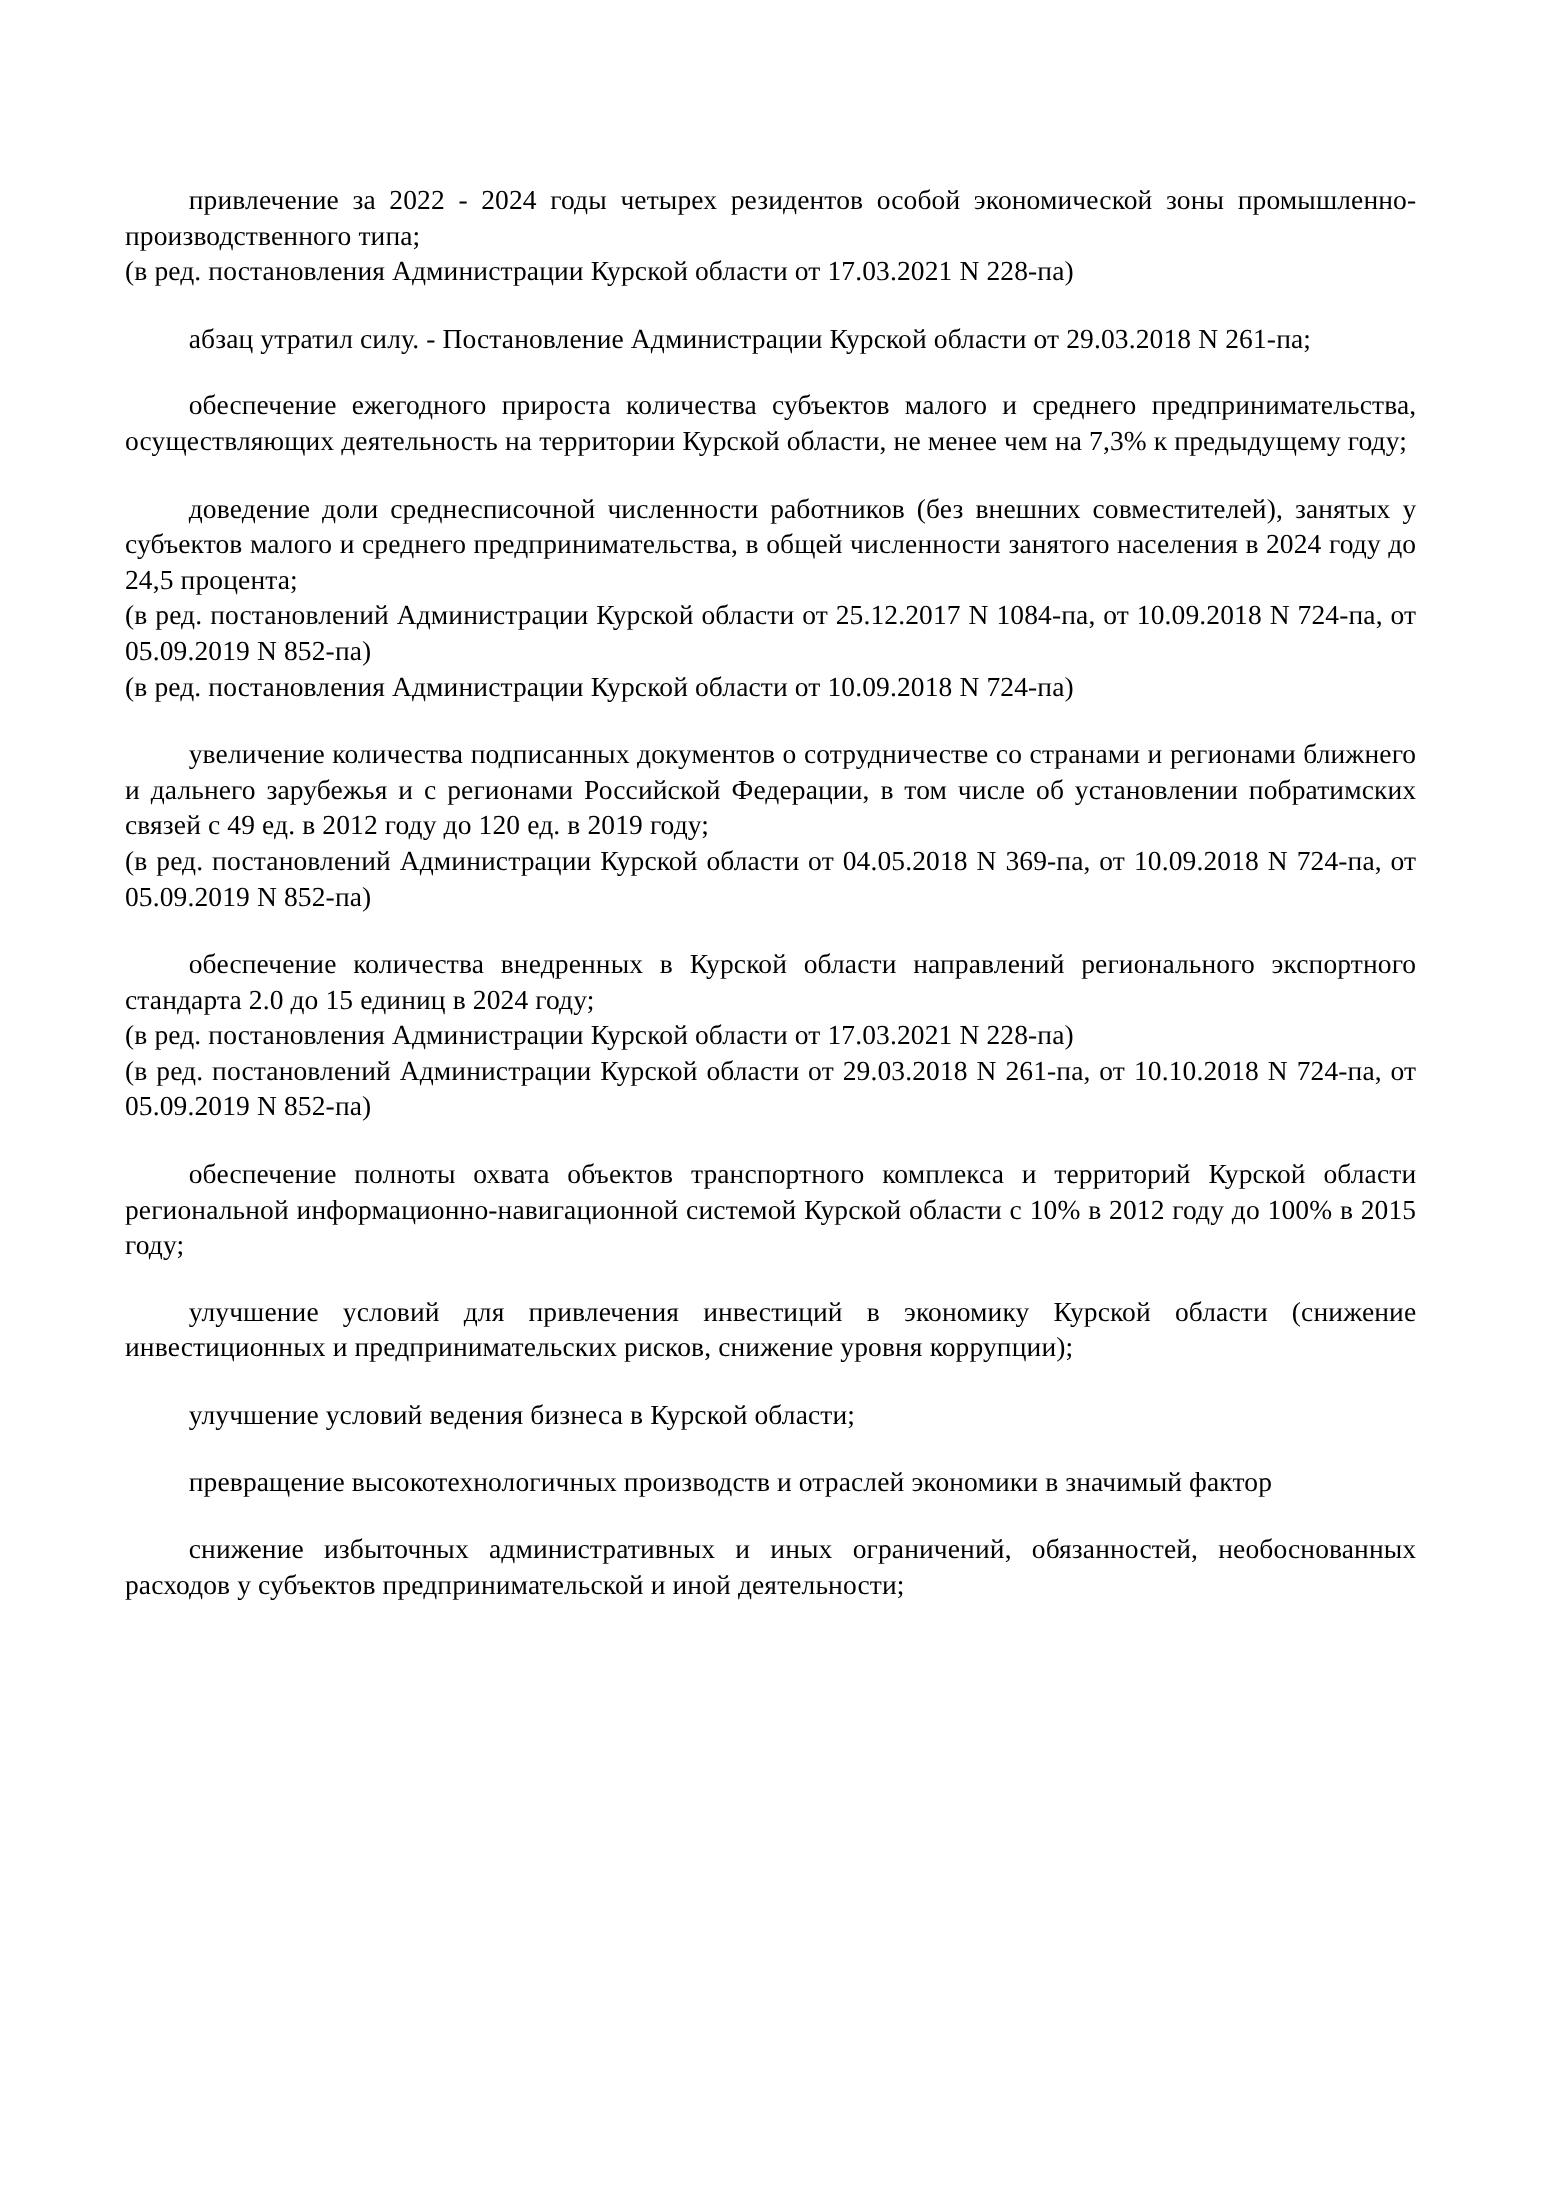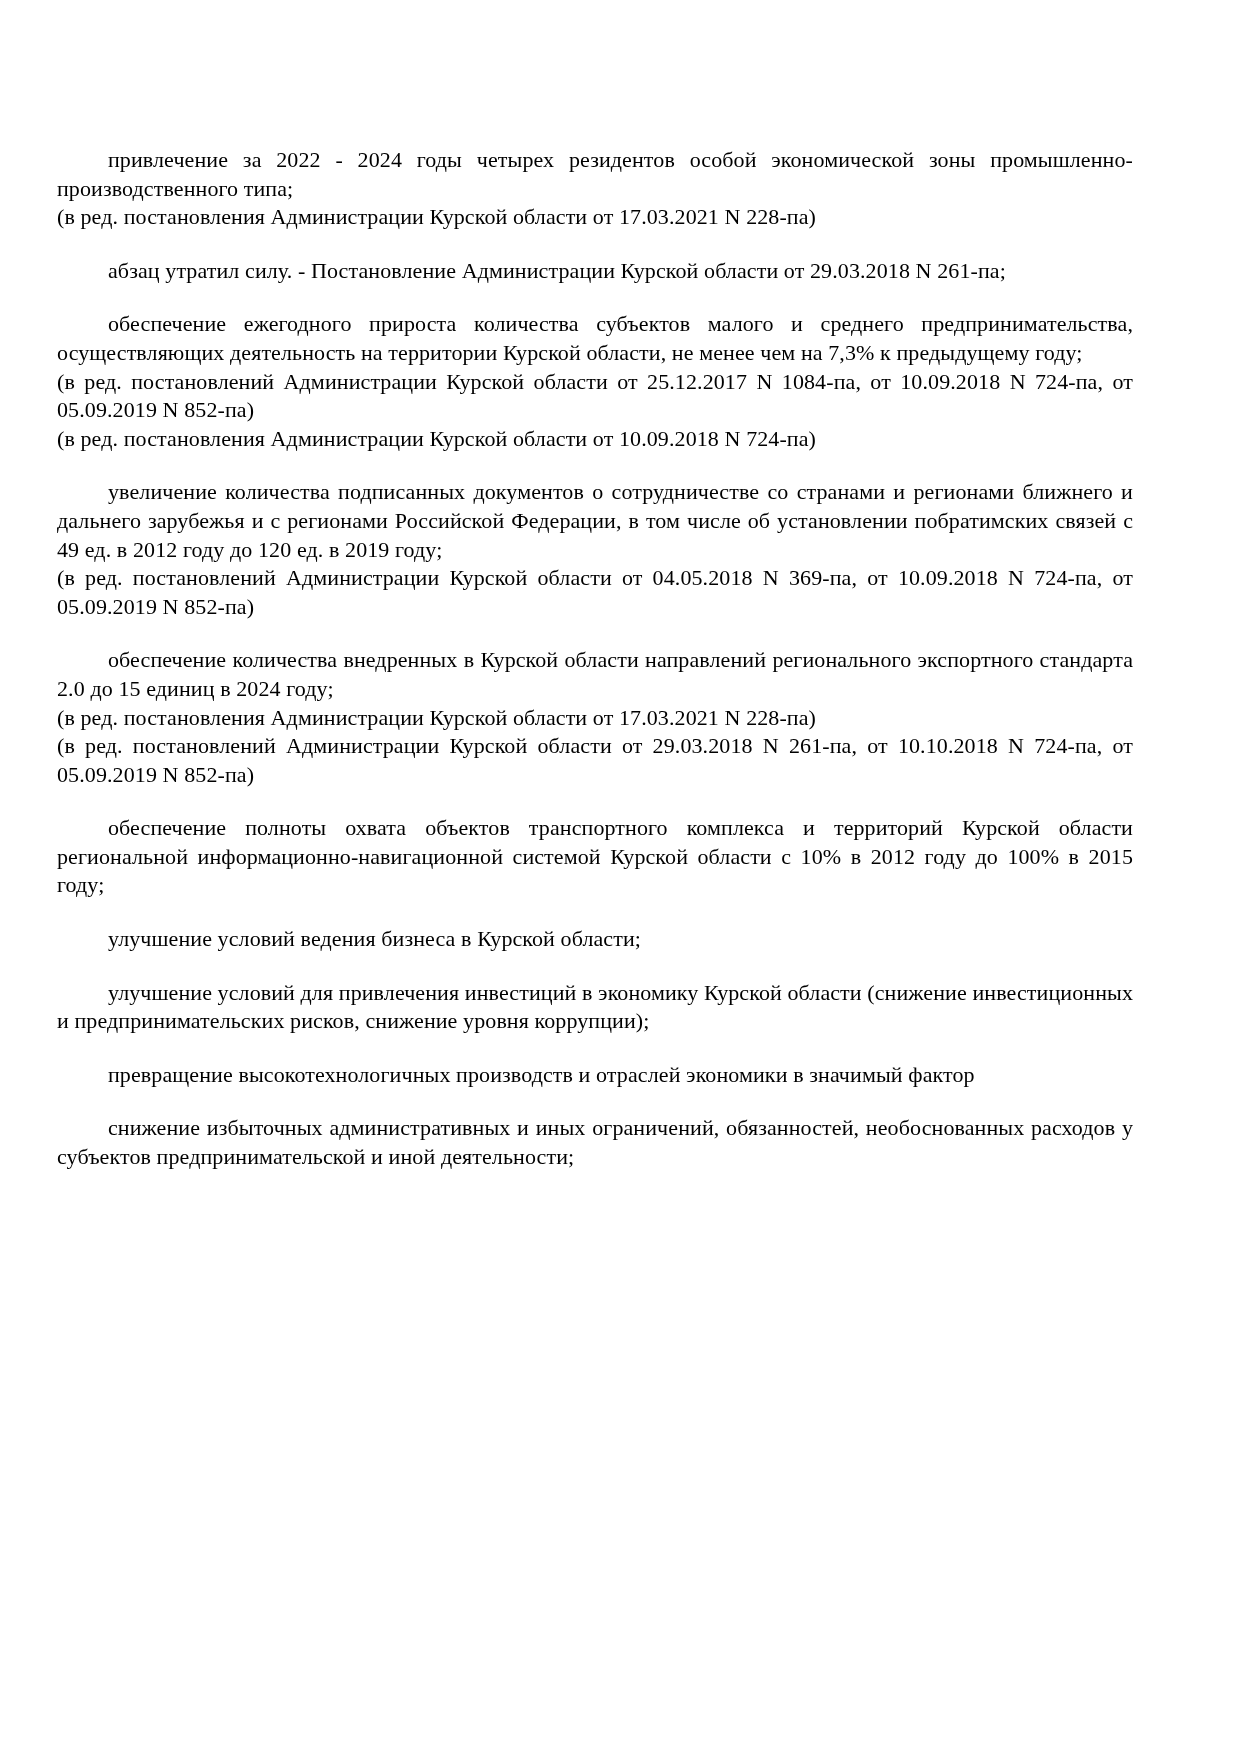--- a/index.html
+++ b/index.html
@@ -8,21 +8,21 @@
     background: #ffffff;
   }
   .page {
     position: relative;
     width: 1240px;
     height: 1754px;
     margin: 0 auto;
     background: #ffffff;
     color: #000000;
     box-sizing: border-box;
-    padding: 146px 107px 40px 57px;
+    padding: 146px 107px 40px 100px;
     font-family: "Liberation Serif", "DejaVu Serif", serif;
     font-size: 22px;
     overflow: hidden;
   }
   .doc-body p {
     margin: 0;
     line-height: 28.6px;
     text-align: justify;
     letter-spacing: 0.1px;
   }
@@ -38,26 +38,27 @@
 </style>
 </head>
 <body>
 
 <div class="page">
   <div class="doc-body">
       <p class="body">привлечение за 2022 - 2024 годы четырех резидентов особой экономической зоны промышленно-производственного типа;</p>
       <p class="note">(в ред. постановления Администрации Курской области от 17.03.2021 N 228-па)</p>
       <p class="body gap">абзац утратил силу. - Постановление Администрации Курской области от 29.03.2018 N 261-па;</p>
       <p class="body gap">обеспечение ежегодного прироста количества субъектов малого и среднего предпринимательства, осуществляющих деятельность на территории Курской области, не менее чем на 7,3% к предыдущему году;</p>
+      <p class="body gap">доведение доли среднесписочной численности работников (без внешних совместителей), занятых у субъектов малого и среднего предпринимательства, в общей численности занятого населения в 2024 году до 24,5 процента;</p>
       <p class="note">(в ред. постановлений Администрации Курской области от 25.12.2017 N 1084-па, от 10.09.2018 N 724-па, от 05.09.2019 N 852-па)</p>
       <p class="note">(в ред. постановления Администрации Курской области от 10.09.2018 N 724-па)</p>
       <p class="body gap">увеличение количества подписанных документов о сотрудничестве со странами и регионами ближнего и дальнего зарубежья и с регионами Российской Федерации, в том числе об установлении побратимских связей с 49 ед. в 2012 году до 120 ед. в 2019 году;</p>
       <p class="note">(в ред. постановлений Администрации Курской области от 04.05.2018 N 369-па, от 10.09.2018 N 724-па, от 05.09.2019 N 852-па)</p>
       <p class="body gap">обеспечение количества внедренных в Курской области направлений регионального экспортного стандарта 2.0 до 15 единиц в 2024 году;</p>
       <p class="note">(в ред. постановления Администрации Курской области от 17.03.2021 N 228-па)</p>
       <p class="note">(в ред. постановлений Администрации Курской области от 29.03.2018 N 261-па, от 10.10.2018 N 724-па, от 05.09.2019 N 852-па)</p>
       <p class="body gap">обеспечение полноты охвата объектов транспортного комплекса и территорий Курской области региональной информационно-навигационной системой Курской области с 10% в 2012 году до 100% в 2015 году;</p>
+      <p class="body gap">улучшение условий для привлечения инвестиций в экономику Курской области (снижение инвестиционных и предпринимательских рисков, снижение уровня коррупции);</p>
       <p class="body gap">улучшение условий ведения бизнеса в Курской области;</p>
-      <p class="body gap">улучшение условий для привлечения инвестиций в экономику Курской области (снижение инвестиционных и предпринимательских рисков, снижение уровня коррупции);</p>
       <p class="body gap">превращение высокотехнологичных производств и отраслей экономики в значимый фактор</p>
       <p class="body gap">снижение избыточных административных и иных ограничений, обязанностей, необоснованных расходов у субъектов предпринимательской и иной деятельности;</p>
     </div>
 </div>
 
 </body></html>

